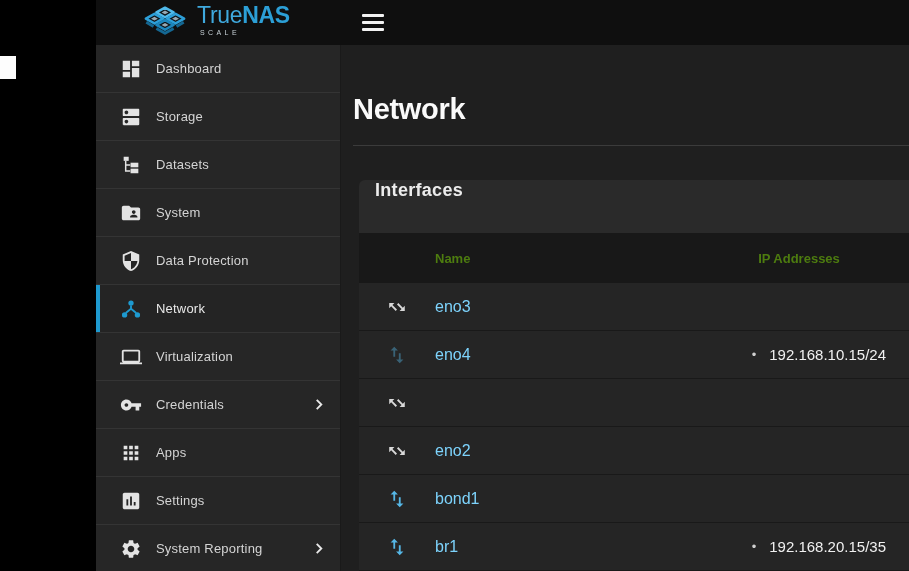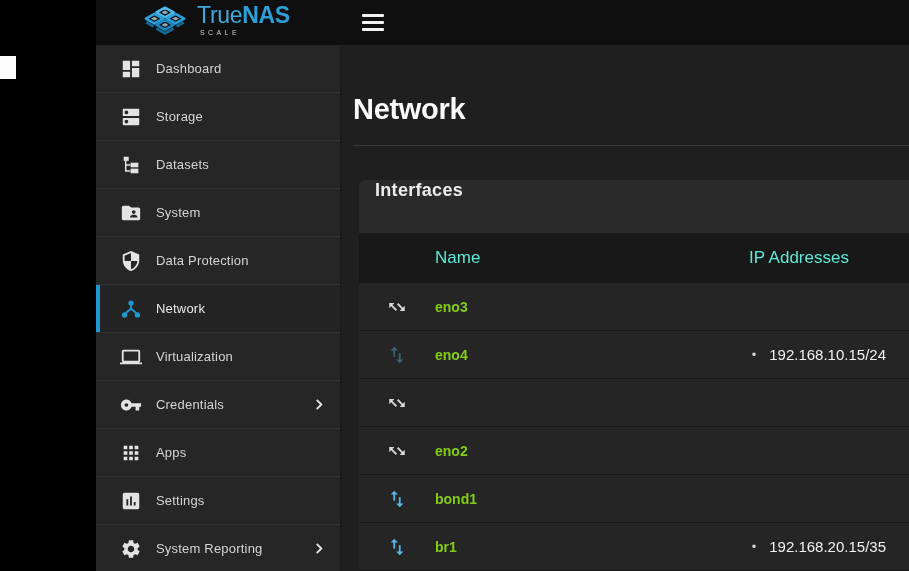--- a/index.html
+++ b/index.html
@@ -51,31 +51,31 @@
                 color:#fafafa; letter-spacing:-0.3px; }
   .title-divider { margin:21px 0 0 12px; border:none; border-top:1px solid #3b3b3b; }
 
   .card { margin:34px 0 0 18px; height:391px; background:var(--card-bg,#2a2a2a);
           border-radius:6px 0 0 0; overflow:hidden; }
   .card-header { height:53px; display:flex; align-items:flex-start; padding-left:16px; }
   .card-title { font-size:18px; font-weight:700; color:#ececec; letter-spacing:.3px; }
 
   .thead { height:50px; background:var(--thead-bg,#181818); display:grid;
            grid-template-columns:76px 1fr 240px; align-items:center; }
-  .th { font-size:17px; font-weight:400; color:#5eead4; }
+  .th { font-size:13px; font-weight:700; color:#4d7c0f; }
   .th-ip { text-align:center; padding-left:20px; }
 
   .trow { height:48px; display:grid; grid-template-columns:76px 1fr 240px; align-items:center;
           background:var(--row-bg,#252525); border-bottom:1px solid #191919; cursor:pointer; }
   .row-icon { justify-self:center; width:22px; height:22px; }
   .row-icon svg { width:100%; height:100%; display:block; }
   .row-icon.up     { color:var(--icon-up,#56b7e6); }
   .row-icon.up-dim { color:var(--icon-up,#56b7e6); opacity:.42; }
   .row-icon.down   { color:#d9d9d9; }
-  .row-name { font-size:14px; color:#84cc16;font-weight:bold; }
+  .row-name { font-size:16px; color:#7dd3fc; }
   .row-ips { display:flex; justify-content:flex-end; align-items:center; gap:13px;
              padding-right:23px; font-size:15px; color:#f0f0f0; }
   .bullet { color:#cfcfcf; font-size:13px; line-height:1; }
 </style>
 </head>
 <body>
 
 <div class="stage">
 
   <div class="left-strip">

